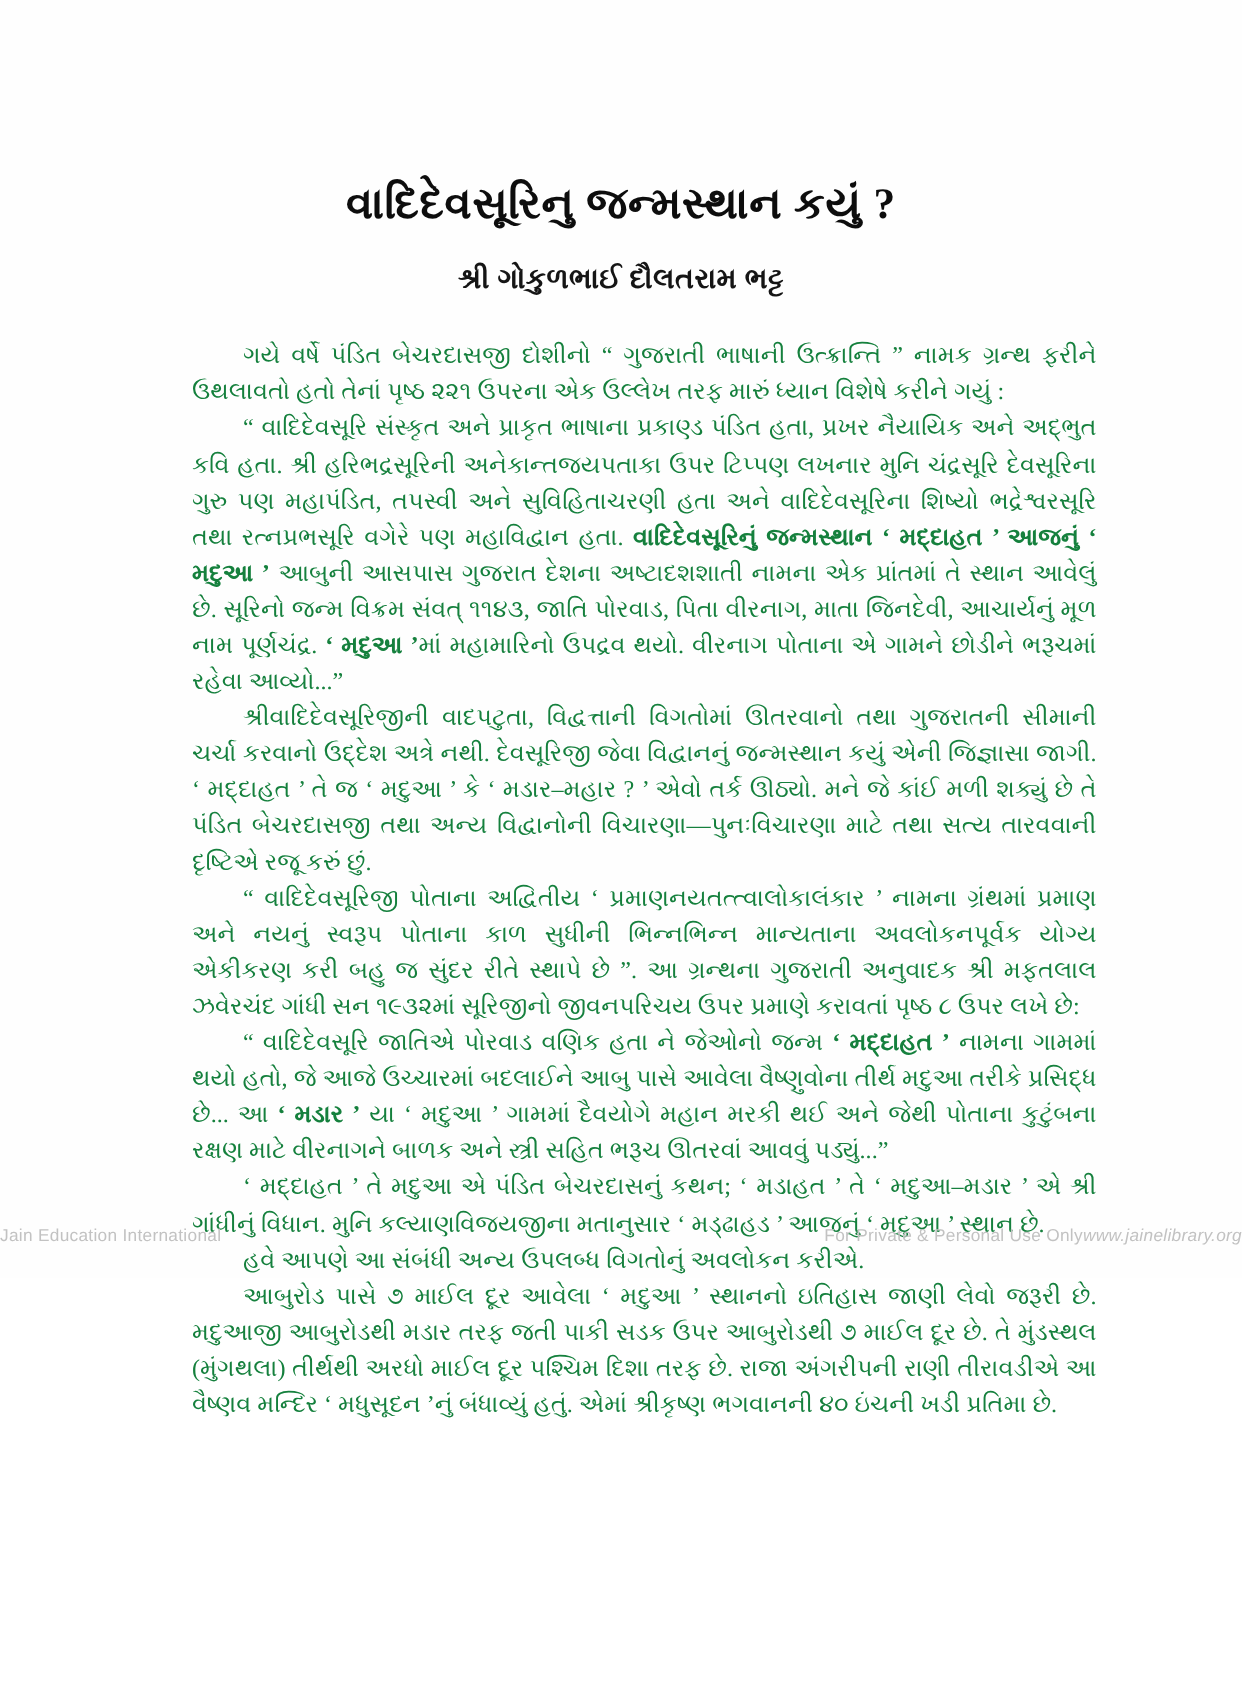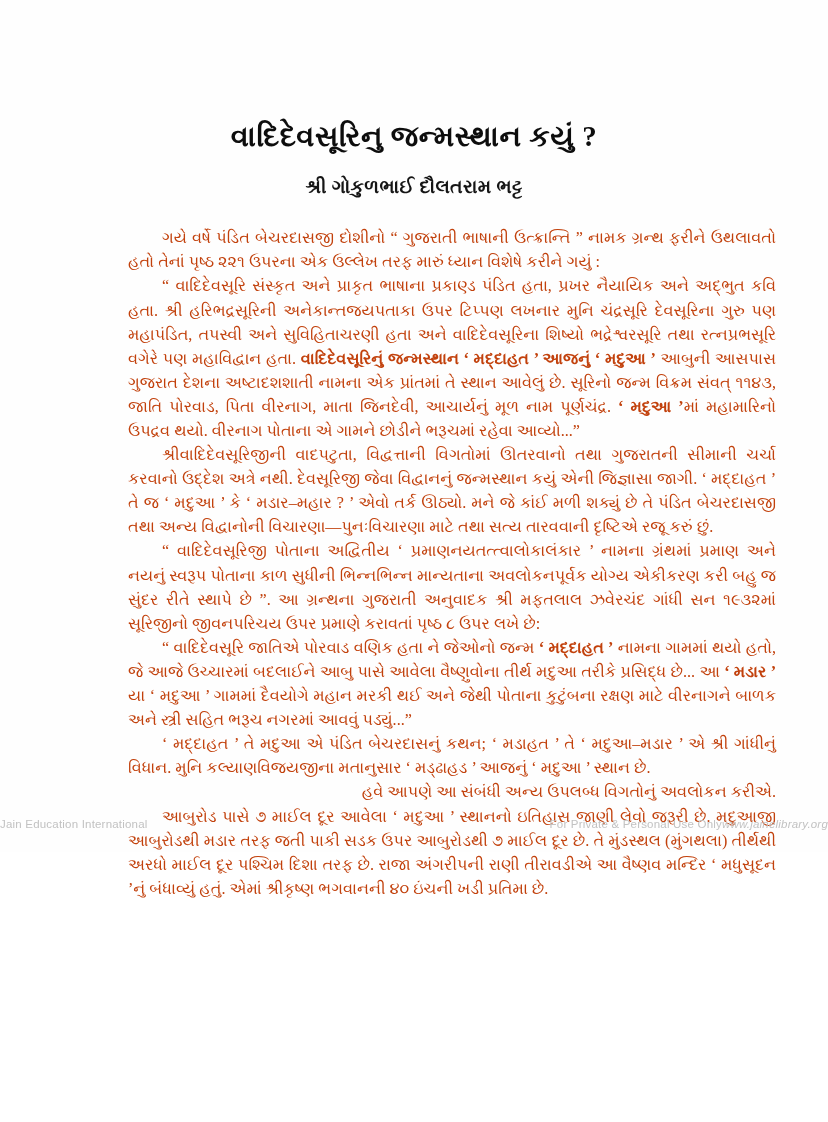--- a/index.html
+++ b/index.html
@@ -43,34 +43,34 @@
     margin: 22px 0 0 0;
     font-size: 19px;
     font-weight: 700;
     color: #151515;
     letter-spacing: 0.3px;
   }
 
   
   .body-text {
     margin: 28px 0 0 0;
-    padding: 0 52px 0 128px;
+    padding: 0 97px 0 128px;
     text-align: justify;
     text-justify: inter-word;
-    color: #c2410c;
+    color: #15803d;
     font-size: 16.1px;
     line-height: 24.1px;
   }
   .para {
     margin: 0 0 0 0;
     text-indent: 34px;
     text-align: justify;
   }
   .para.last-short {
-    text-align: right;
+    text-align: left;
   }
   .para b {
     font-weight: 700;
   }
 
   
   .footer {
     position: absolute;
     left: 0;
     right: 0;
@@ -112,21 +112,21 @@
 
     <p class="para">
       <span>શ્રીવાદિદેવસૂરિજીની વાદપટુતા, વિદ્વત્તાની વિગતોમાં ઊતરવાનો તથા ગુજરાતની સીમાની ચર્ચા કરવાનો ઉદ્દેશ અત્રે નથી. દેવસૂરિજી જેવા વિદ્વાનનું જન્મસ્થાન કયું એની જિજ્ઞાસા જાગી. ‘ મદ્દાહત ’ તે જ ‘ મદુઆ ’ કે ‘ મડાર–મહાર ? ’ એવો તર્ક ઊઠ્યો. મને જે કાંઈ મળી શક્યું છે તે પંડિત બેચરદાસજી તથા અન્ય વિદ્વાનોની વિચારણા—પુનઃવિચારણા માટે તથા સત્ય તારવવાની દૃષ્ટિએ રજૂ કરું છું.</span>
     </p>
 
     <p class="para">
       <span>“ વાદિદેવસૂરિજી પોતાના અદ્વિતીય ‘ પ્રમાણનયતત્ત્વાલોકાલંકાર ’ નામના ગ્રંથમાં પ્રમાણ અને નયનું સ્વરૂપ પોતાના કાળ સુધીની ભિન્નભિન્ન માન્યતાના અવલોકનપૂર્વક યોગ્ય એકીકરણ કરી બહુ જ સુંદર રીતે સ્થાપે છે ”. આ ગ્રન્થના ગુજરાતી અનુવાદક શ્રી મફતલાલ ઝવેરચંદ ગાંધી સન ૧૯૩૨માં સૂરિજીનો જીવનપરિચય ઉપર પ્રમાણે કરાવતાં પૃષ્ઠ ૮ ઉપર લખે છે:</span>
     </p>
 
     <p class="para">
-      <span>“ વાદિદેવસૂરિ જાતિએ પોરવાડ વણિક હતા ને જેઓનો જન્મ </span><b>‘ મદ્દાહત ’</b><span> નામના ગામમાં થયો હતો, જે આજે ઉચ્ચારમાં બદલાઈને આબુ પાસે આવેલા વૈષ્ણુવોના તીર્થ મદુઆ તરીકે પ્રસિદ્ધ છે... આ </span><b>‘ મડાર ’</b><span> યા ‘ મદુઆ ’ ગામમાં દૈવયોગે મહાન મરકી થઈ અને જેથી પોતાના કુટુંબના રક્ષણ માટે વીરનાગને બાળક અને સ્ત્રી સહિત ભરૂચ નગરમાં આવવું પડ્યું...”</span>
+      <span>“ વાદિદેવસૂરિ જાતિએ પોરવાડ વણિક હતા ને જેઓનો જન્મ </span><b>‘ મદ્દાહત ’</b><span> નામના ગામમાં થયો હતો, જે આજે ઉચ્ચારમાં બદલાઈને આબુ પાસે આવેલા વૈષ્ણુવોના તીર્થ મદુઆ તરીકે પ્રસિદ્ધ છે... આ </span><b>‘ મડાર ’</b><span> યા ‘ મદુઆ ’ ગામમાં દૈવયોગે મહાન મરકી થઈ અને જેથી પોતાના કુટુંબના રક્ષણ માટે વીરનાગને બાળક અને સ્ત્રી સહિત ભરૂચ ઊતરવાં આવવું પડ્યું...”</span>
     </p>
 
     <p class="para">
       <span>‘ મદ્દાહત ’ તે મદુઆ એ પંડિત બેચરદાસનું કથન; ‘ મડાહત ’ તે ‘ મદુઆ–મડાર ’ એ શ્રી ગાંધીનું વિધાન. મુનિ કલ્યાણવિજયજીના મતાનુસાર ‘ મડ્ઢાહડ ’ આજનું ‘ મદુઆ ’ સ્થાન છે.</span>
     </p>
 
     <p class="para last-short">
       <span>હવે આપણે આ સંબંધી અન્ય ઉપલબ્ધ વિગતોનું અવલોકન કરીએ.</span>
     </p>
 

